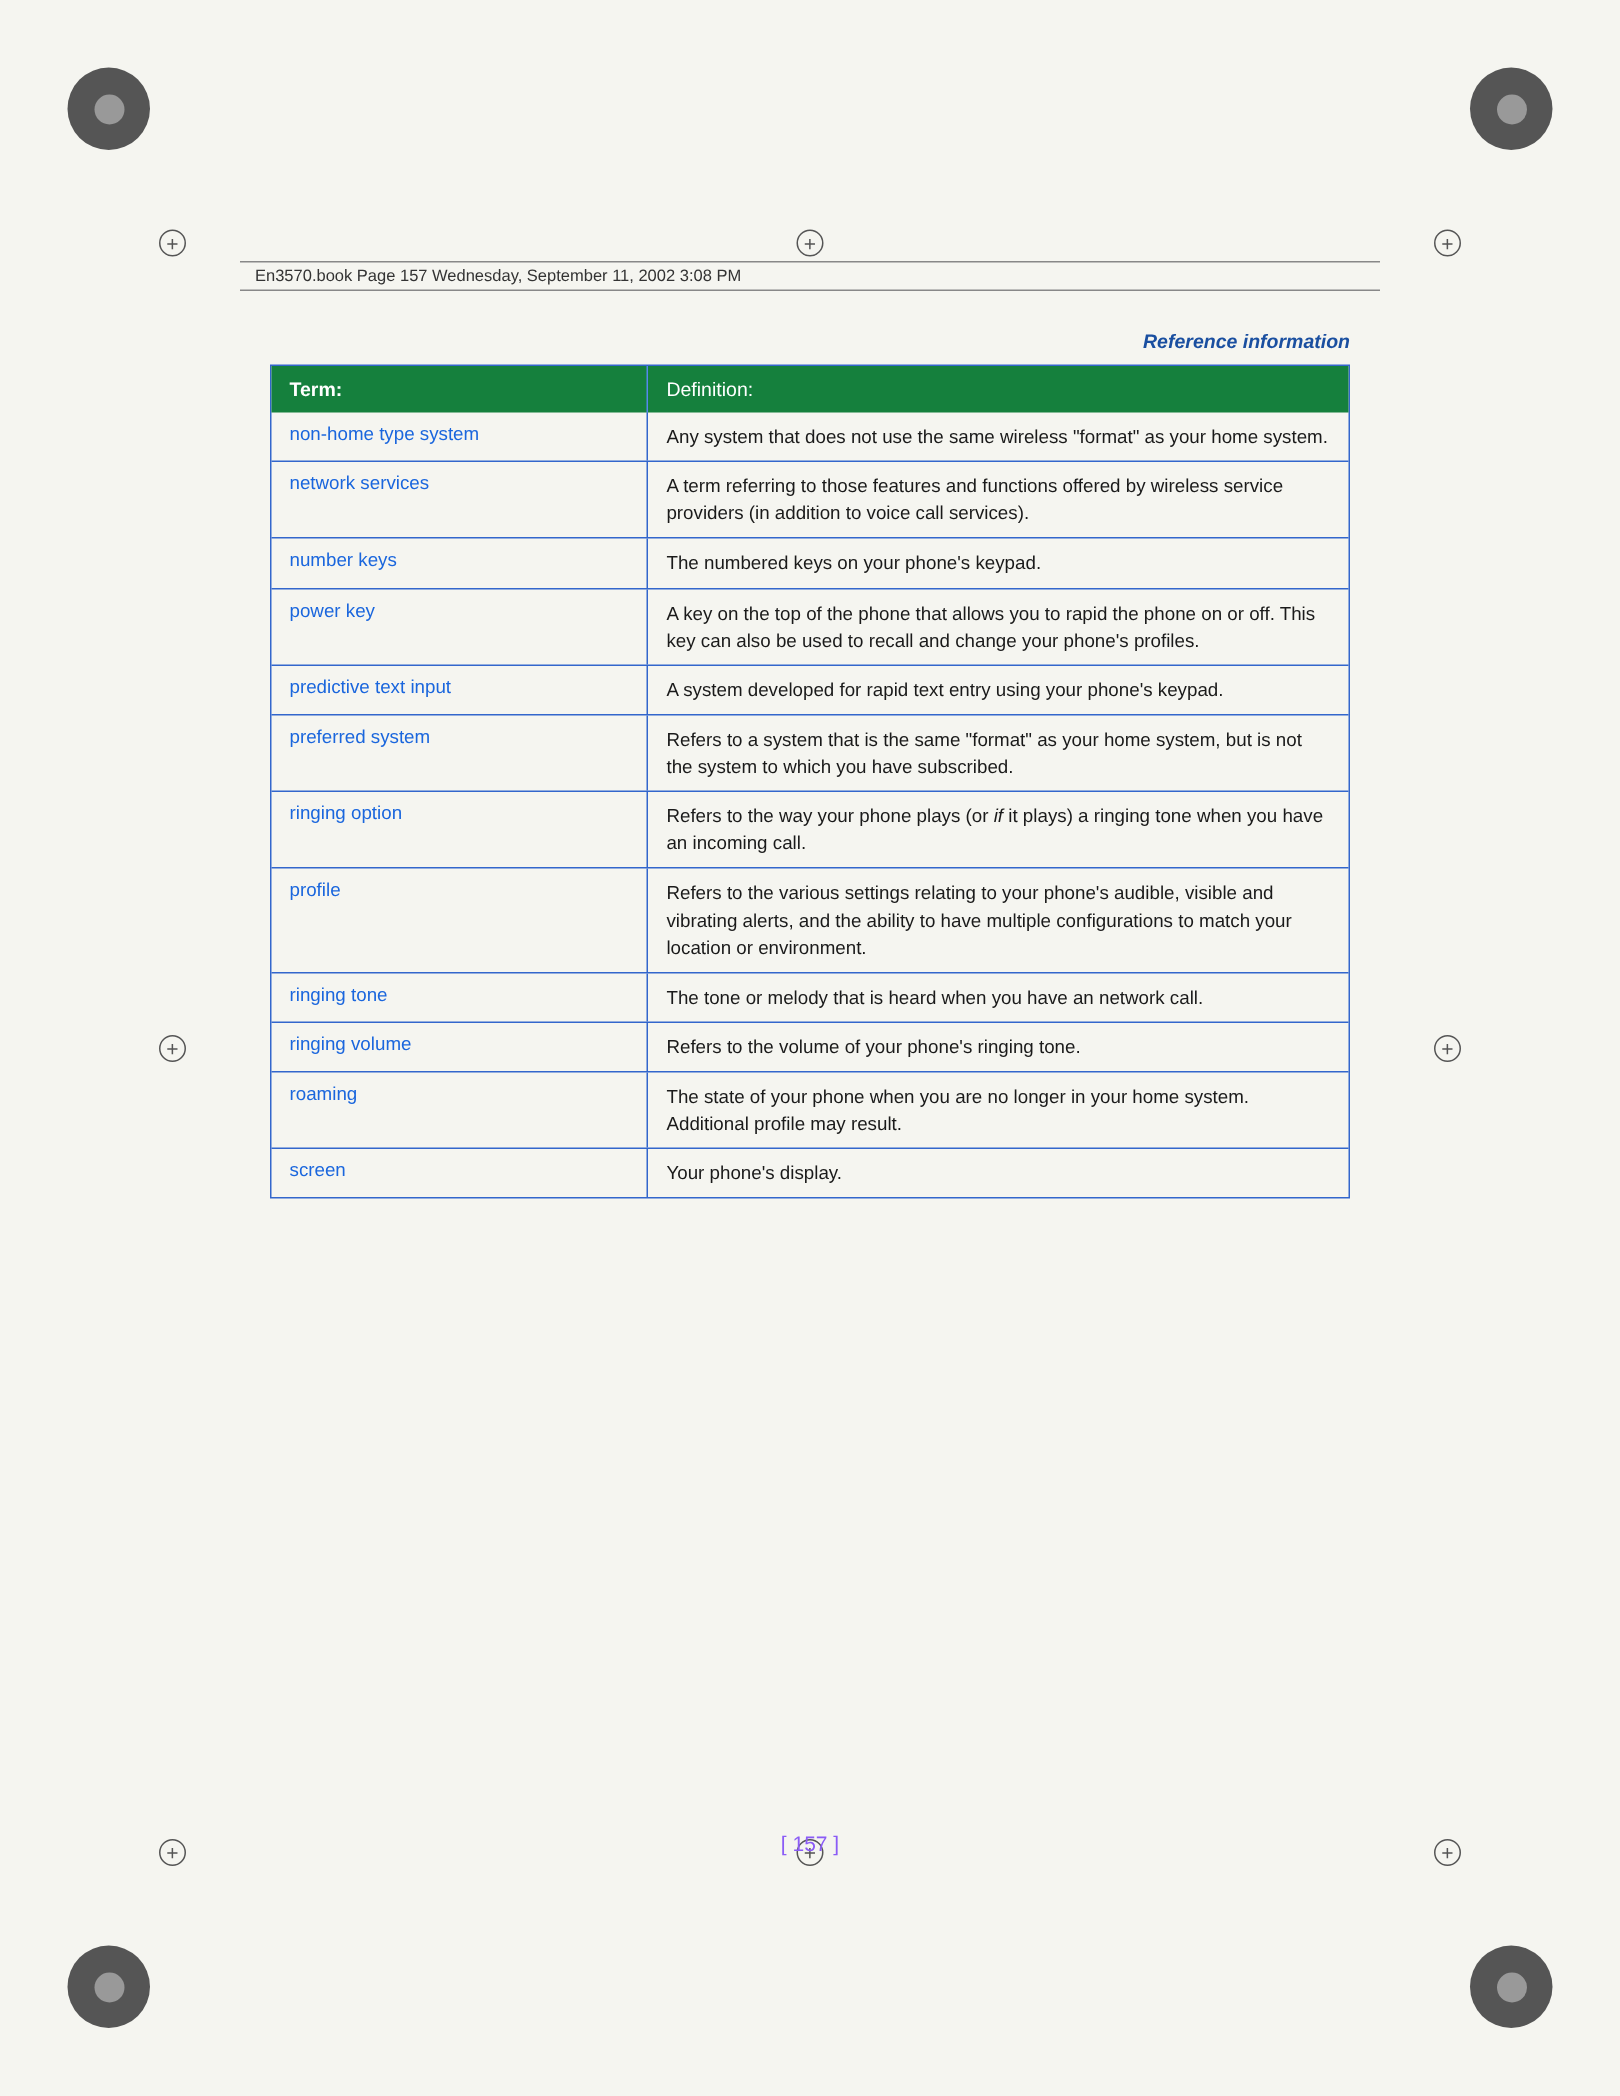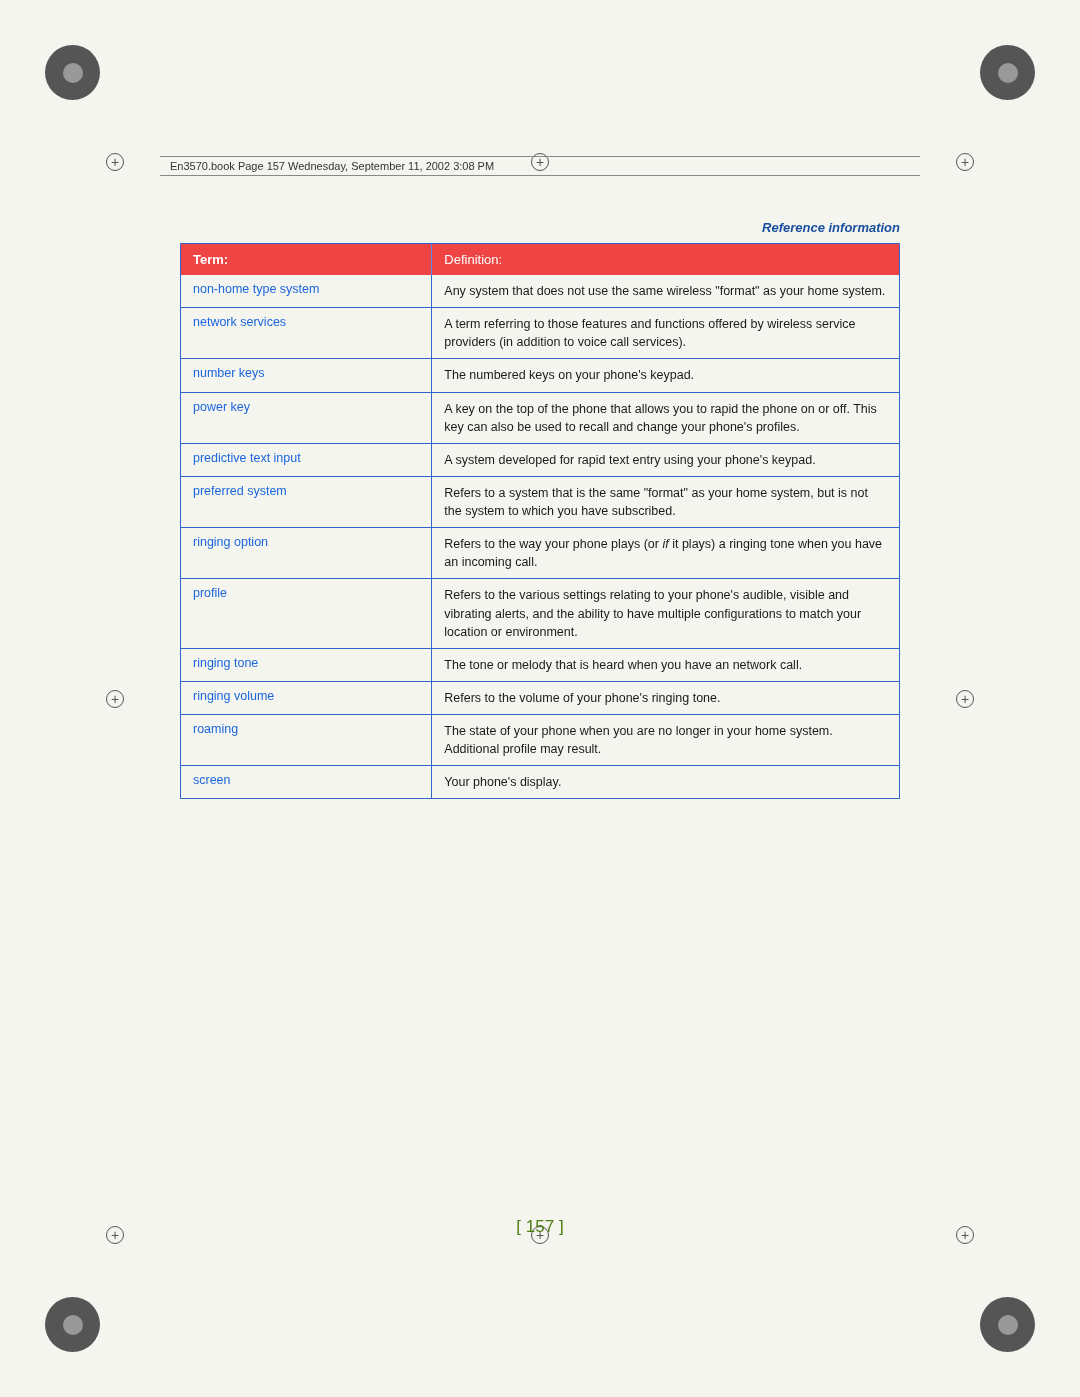--- a/index.html
+++ b/index.html
@@ -53,21 +53,21 @@
     .reg-circle::before {
       content: '+';
       font-size: 14px;
       color: #555;
       line-height: 1;
     }
 
     
     .header-info {
       position: absolute;
-      top: 156px;
+      top: 174px;
       left: 160px;
       right: 160px;
       height: 20px;
       display: flex;
       align-items: center;
       border-top: 1px solid #888;
       border-bottom: 1px solid #888;
       padding: 0 10px;
     }
 
@@ -100,21 +100,21 @@
     }
 
     
     .glossary-table {
       width: 100%;
       border-collapse: collapse;
       border: 1px solid #3366cc;
     }
 
     .table-header {
-      background: #ef4444;
+      background: #15803d;
       display: flex;
     }
 
     .col-term {
       width: 35%;
       padding: 8px 12px;
       font-weight: bold;
       color: #ffffff;
       font-size: 13px;
       border-right: 1px solid #5588ee;
@@ -154,22 +154,22 @@
       font-size: 12.5px;
       line-height: 1.45;
     }
 
     
     .page-number {
       position: absolute;
       bottom: 160px;
       left: 50%;
       transform: translateX(-50%);
-      font-size: 17px;
-      color: #4d7c0f;
+      font-size: 14px;
+      color: #8b5cf6;
     }
 
     
     .big-corner {
       position: absolute;
       width: 55px;
       height: 55px;
       border-radius: 50%;
       background: #555;
       display: flex;

